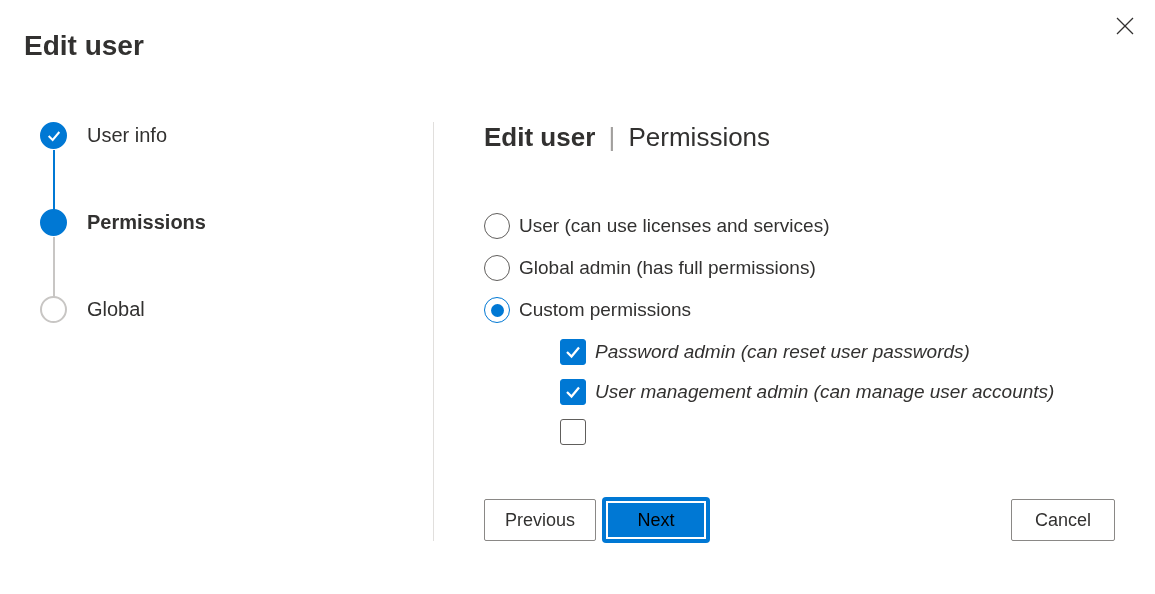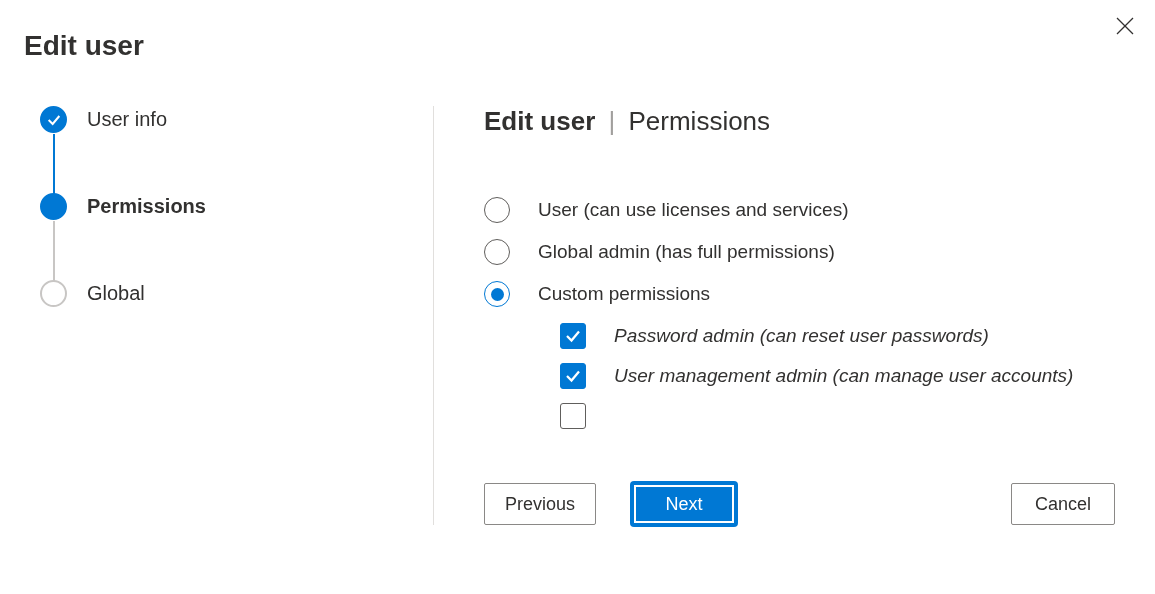--- a/index.html
+++ b/index.html
@@ -27,21 +27,21 @@
     cursor: pointer;
     color: #323130;
   }
   .dialog-title {
     font-size: 28px;
     font-weight: 600;
     margin: 16px 0 0 0;
   }
   .body {
     display: flex;
-    margin-top: 44px;
+    margin-top: 60px;
   }
 
   
   .stepper {
     width: 410px;
     padding-left: 16px;
     border-right: 1px solid #e1dfdd;
     min-height: 390px;
   }
   .step {
@@ -103,21 +103,21 @@
     font-weight: 300;
     margin: 0 6px;
   }
   .panel-title .sub { font-weight: 400; }
 
   .options {  }
 
   .radio-row, .check-row {
     display: flex;
     align-items: center;
-    gap: 28px;
+    gap: 9px;
     font-size: 19px;
     margin-bottom: 16px;
     cursor: pointer;
   }
   .radio {
     width: 26px;
     height: 26px;
     border: 1.5px solid #605e5c;
     border-radius: 50%;
     flex-shrink: 0;
@@ -153,21 +153,21 @@
     background: #0078d4;
     border-color: #0078d4;
   }
   .check.sel svg { display: block; }
   .check svg { display: none; }
 
   
   .footer {
     display: flex;
     align-items: center;
-    gap: 36px;
+    gap: 8px;
     margin-top: auto;
     padding-top: 40px;
   }
   .btn {
     height: 42px;
     min-width: 104px;
     padding: 0 20px;
     font-size: 18px;
     font-family: inherit;
     border-radius: 2px;
@@ -177,21 +177,21 @@
     justify-content: center;
   }
   .btn.secondary {
     background: #fff;
     border: 1px solid #8a8886;
     color: #323130;
   }
   .btn.primary {
     background: #0078d4;
     border: 1px solid #0078d4;
-    color: #ffffff;
+    color: #000000;
     outline: 2px solid #fff;
     outline-offset: -4px;
     box-shadow: 0 0 0 2px #0078d4;
   }
   .spacer { flex: 1; }
 </style>
 </head>
 <body>
 
 <div class="dialog">

